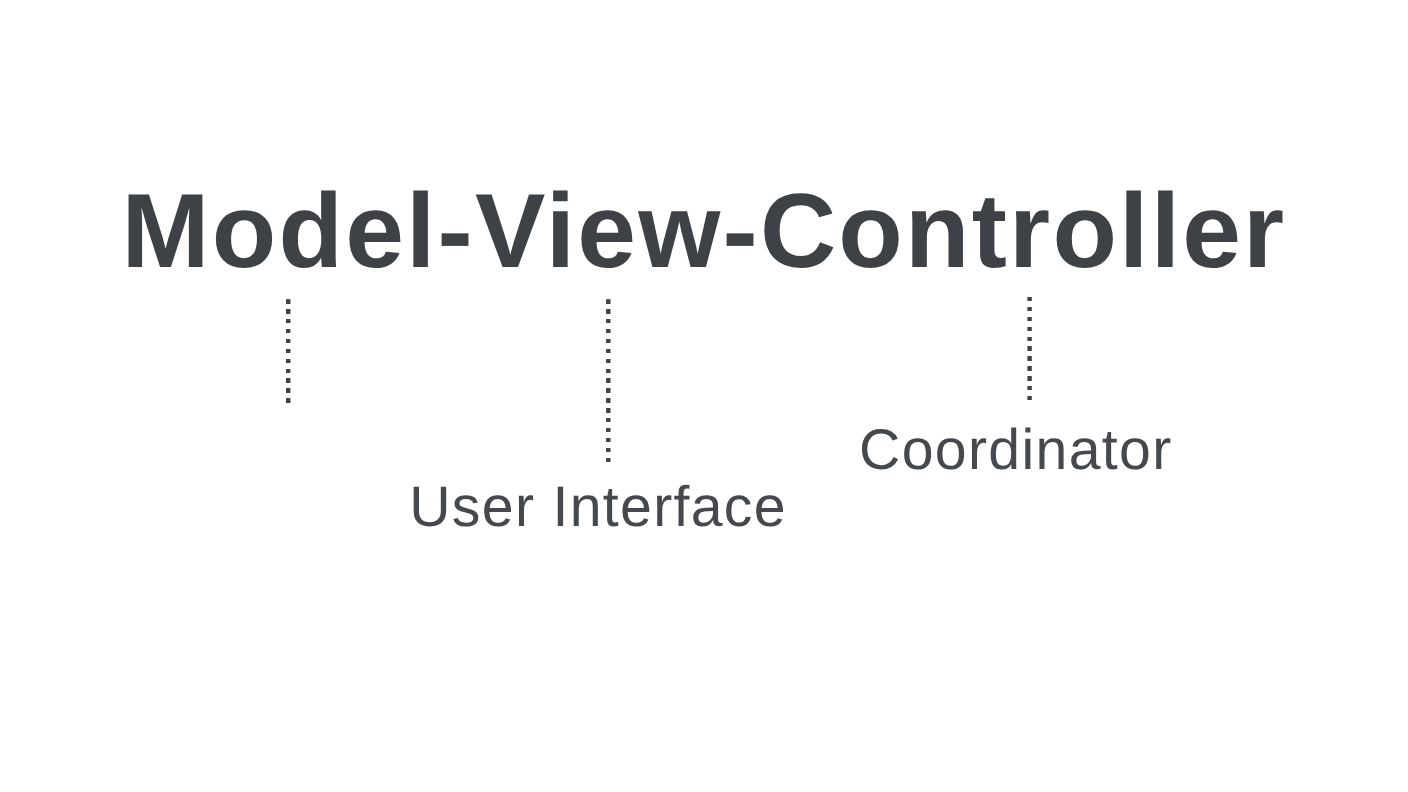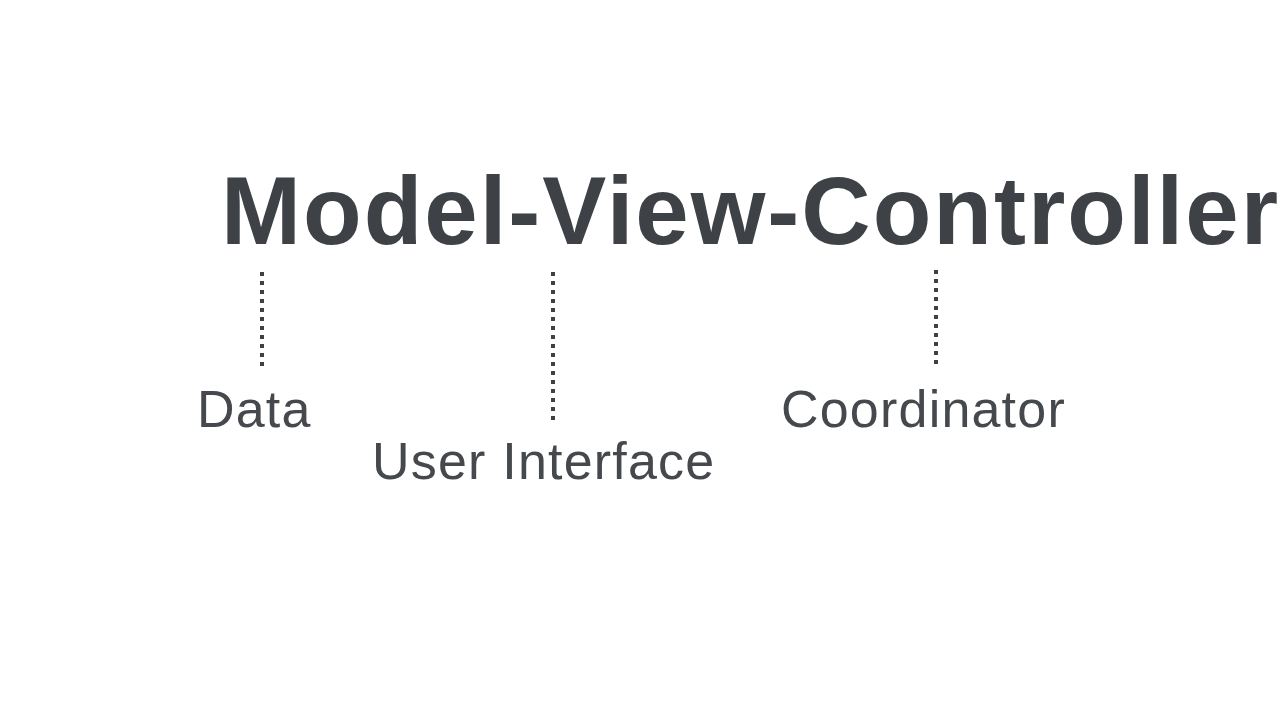--- a/index.html
+++ b/index.html
@@ -21,21 +21,21 @@
     width:1280px;
     height:720px;
     background:var(--bg);
     overflow:hidden;
   }
   .title{
     position:absolute;
     top:163px;
     left:0;
     width:1280px;
-    text-align:right;
+    text-align:center;
     font-size:96px;
     line-height:1;
     font-weight:700;
     letter-spacing:2px;
     color:var(--ink);
     white-space:nowrap;
   }
   .connector{
     position:absolute;
     width:4px;
@@ -67,19 +67,18 @@
 <div class="stage">
 
   <h1 class="title">Model-View-Controller</h1>
 
   <div class="connector connector-model"></div>
 
   <div class="connector connector-view"></div>
 
   <div class="connector connector-controller"></div>
 
-  <div class="label label-data">Data</div>
 
   <div class="label label-coordinator">Coordinator</div>
 
   <div class="label label-ui">User Interface</div>
 
 </div>
 
 </body></html>

